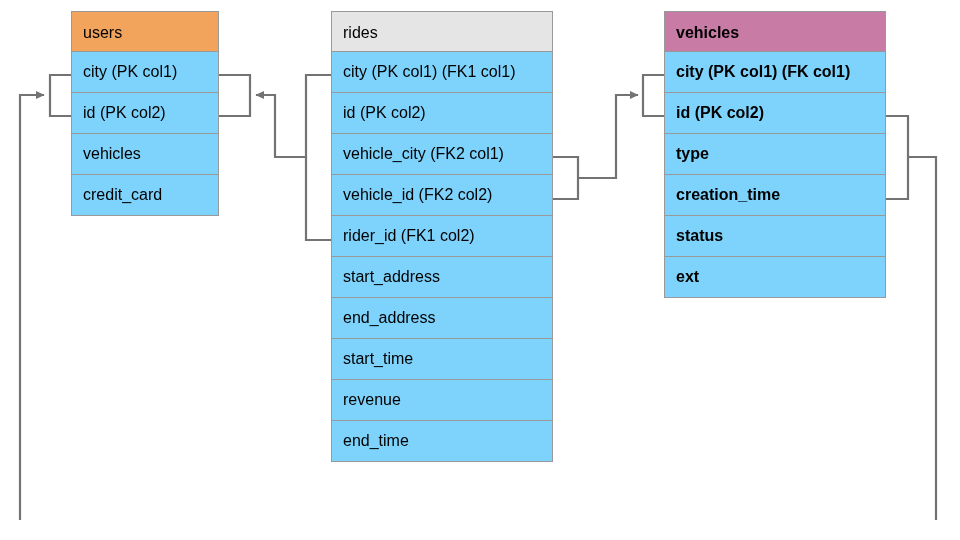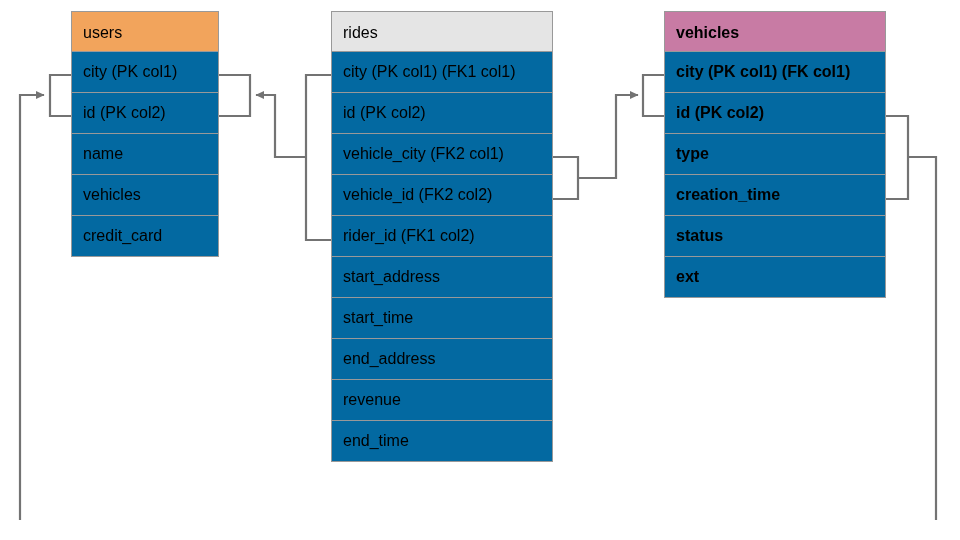--- a/index.html
+++ b/index.html
@@ -39,21 +39,21 @@
     white-space: nowrap;
     overflow: hidden;
   }
   .entity .fld {
     box-sizing: border-box;
     height: 41px;
     line-height: 40px;
     padding: 0 0 12px 11px;
     font-size: 16px;
     color: #000000;
-    background: #0369a1;
+    background: #7dd3fc;
     border: 1px solid #999999;
     border-top: none;
     white-space: nowrap;
     overflow: hidden;
   }
 </style>
 </head>
 <body>
 
 <div id="canvas">
@@ -84,35 +84,34 @@
       <path d="M 886 116 L 908 116 L 908 199 L 886 199"></path>
 
       <path d="M 908 157 L 936 157 L 936 528 L 20 528 L 20 95 L 44 95" marker-end="url(#arrowhead)"></path>
     </g>
   </svg>
 
   <div class="entity" style="left:71px; top:11px; width:148px;">
     <div class="hdr" style="background: rgb(242, 164, 92);">users</div>
     <div class="fld">city (PK col1)</div>
     <div class="fld">id (PK col2)</div>
-    <div class="fld">name</div>
     <div class="fld">vehicles</div>
     <div class="fld">credit_card</div>
   </div>
 
   <div class="entity" style="left:331px; top:11px; width:222px;">
     <div class="hdr" style="background: #e5e5e5;">rides</div>
     <div class="fld">city (PK col1) (FK1 col1)</div>
     <div class="fld">id (PK col2)</div>
     <div class="fld">vehicle_city (FK2 col1)</div>
     <div class="fld">vehicle_id (FK2 col2)</div>
     <div class="fld">rider_id (FK1 col2)</div>
     <div class="fld">start_address</div>
+    <div class="fld">end_address</div>
     <div class="fld">start_time</div>
-    <div class="fld">end_address</div>
     <div class="fld">revenue</div>
     <div class="fld">end_time</div>
   </div>
 
   <div class="entity" style="left:664px; top:11px; width:222px;font-weight:bold;">
     <div class="hdr" style="background: rgb(200, 123, 164);">vehicles</div>
     <div class="fld">city (PK col1) (FK col1)</div>
     <div class="fld">id (PK col2)</div>
     <div class="fld">type</div>
     <div class="fld">creation_time</div>

